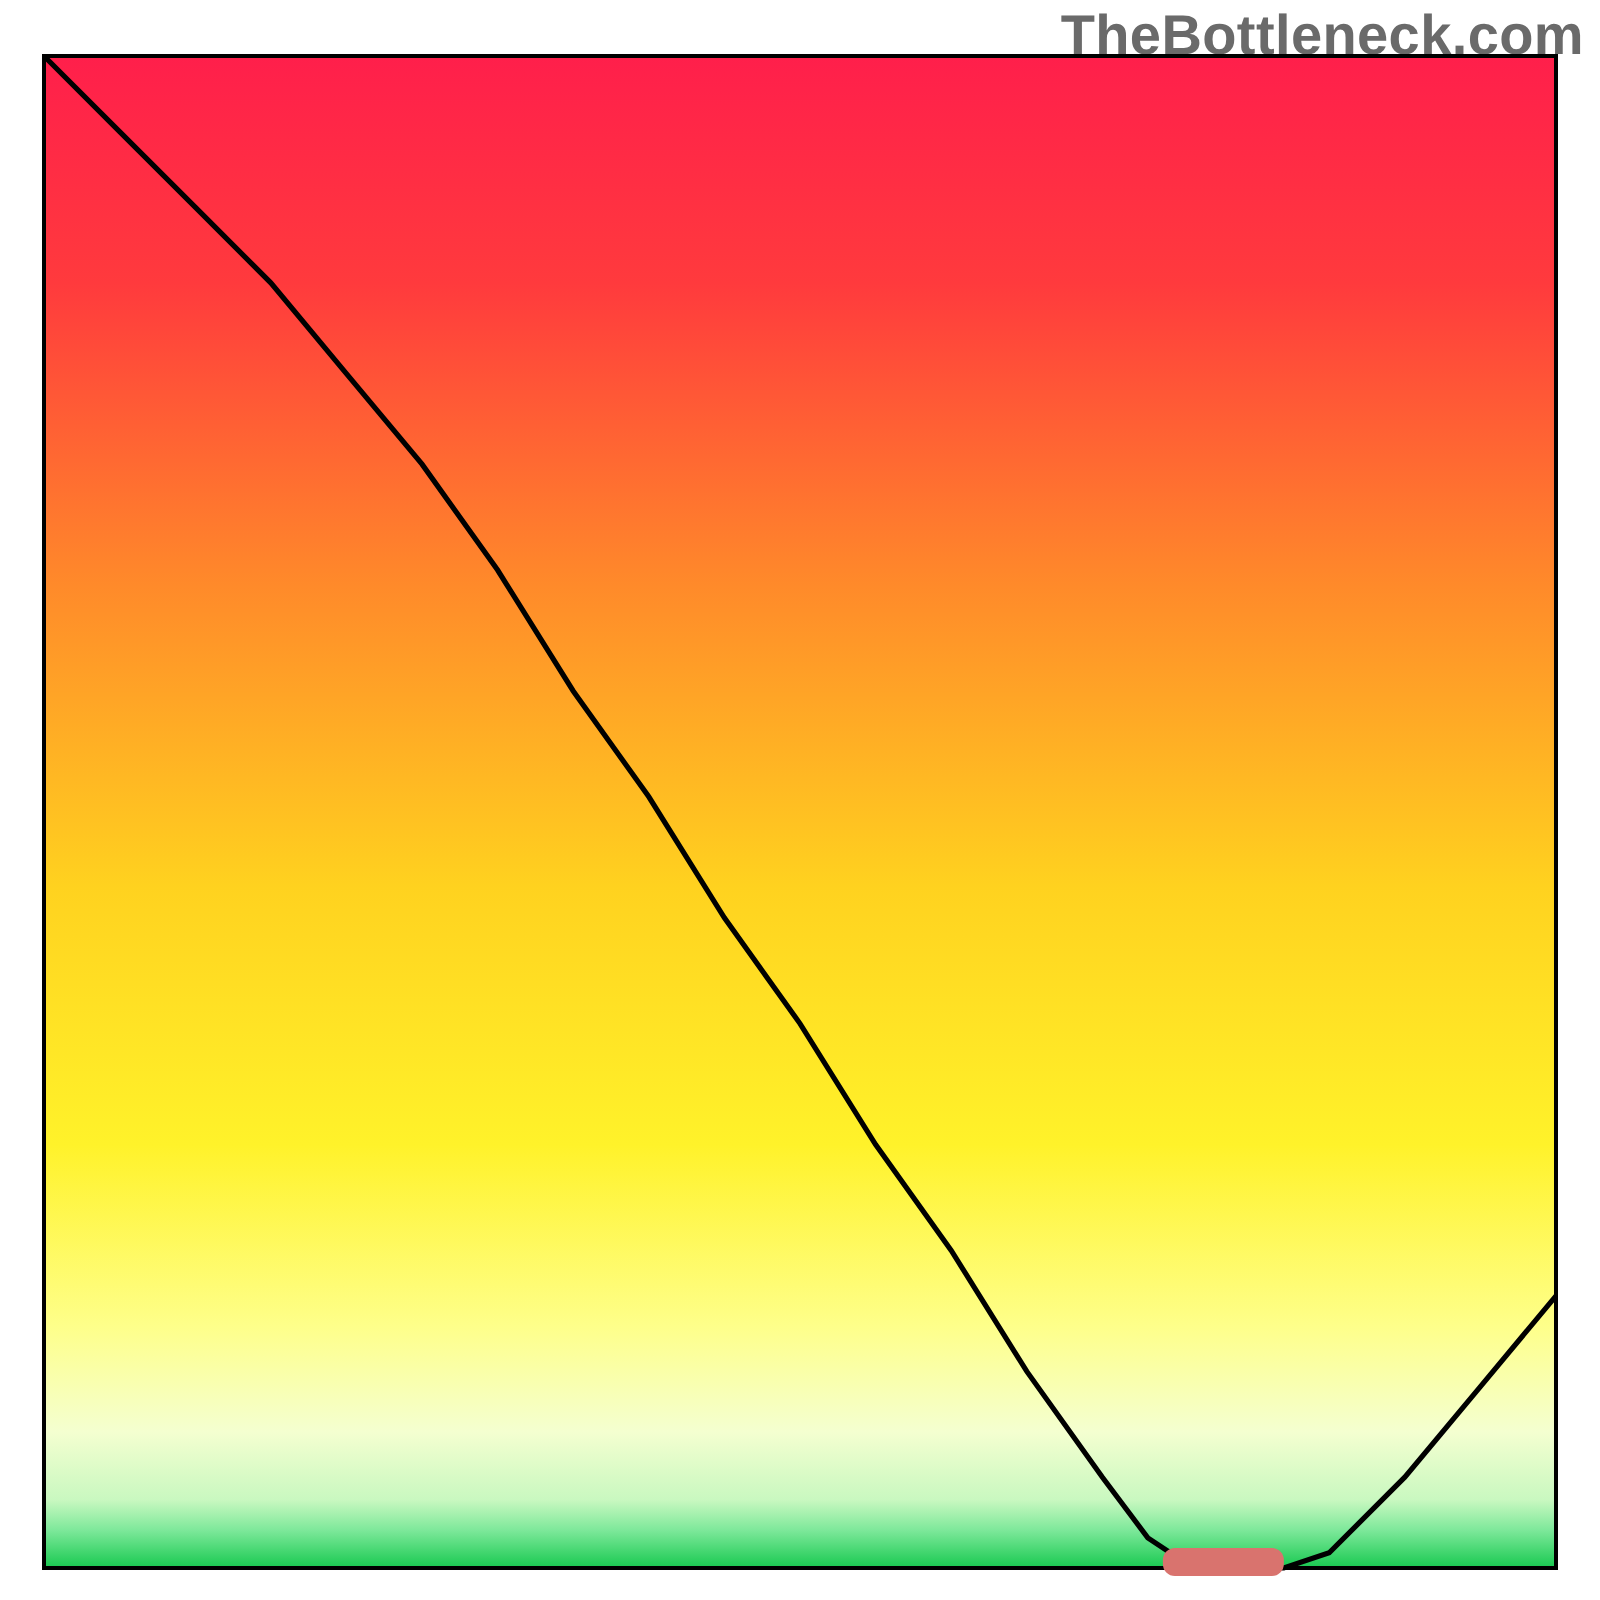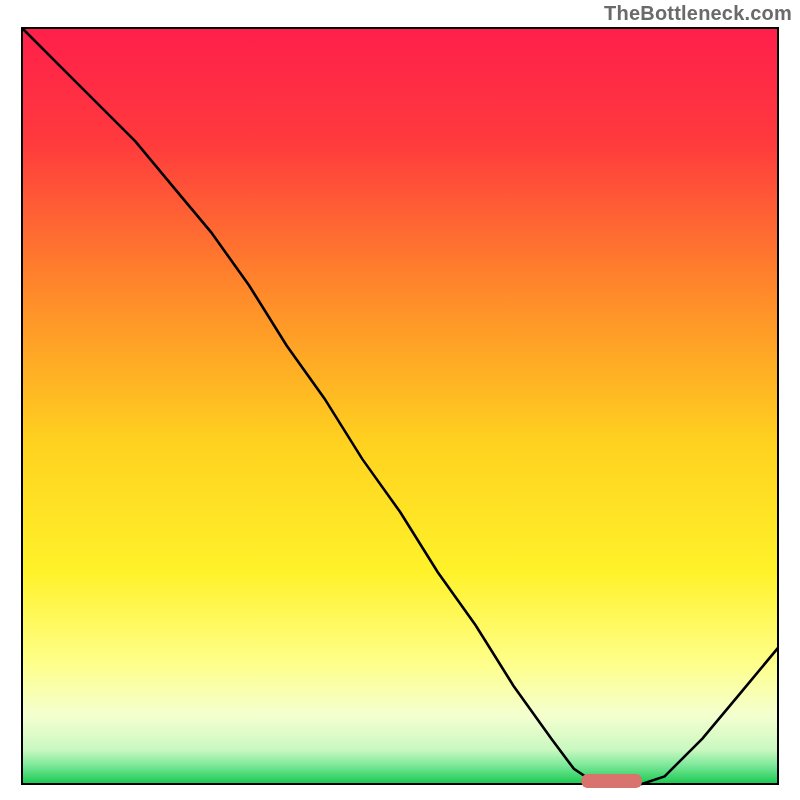--- a/index.html
+++ b/index.html
@@ -12,21 +12,21 @@
   }
   .stage {
     position: relative;
     width: 800px;
     height: 800px;
   }
   .watermark {
     position: absolute;
     top: 2px;
     right: 8px;
-    font-size: 20px;
+    font-size: 28px;
     font-weight: bold;
     color: #6a6a6a;
     letter-spacing: 0.2px;
   }
   svg {
     position: absolute;
     left: 0;
     top: 0;
     width: 800px;
     height: 800px;

